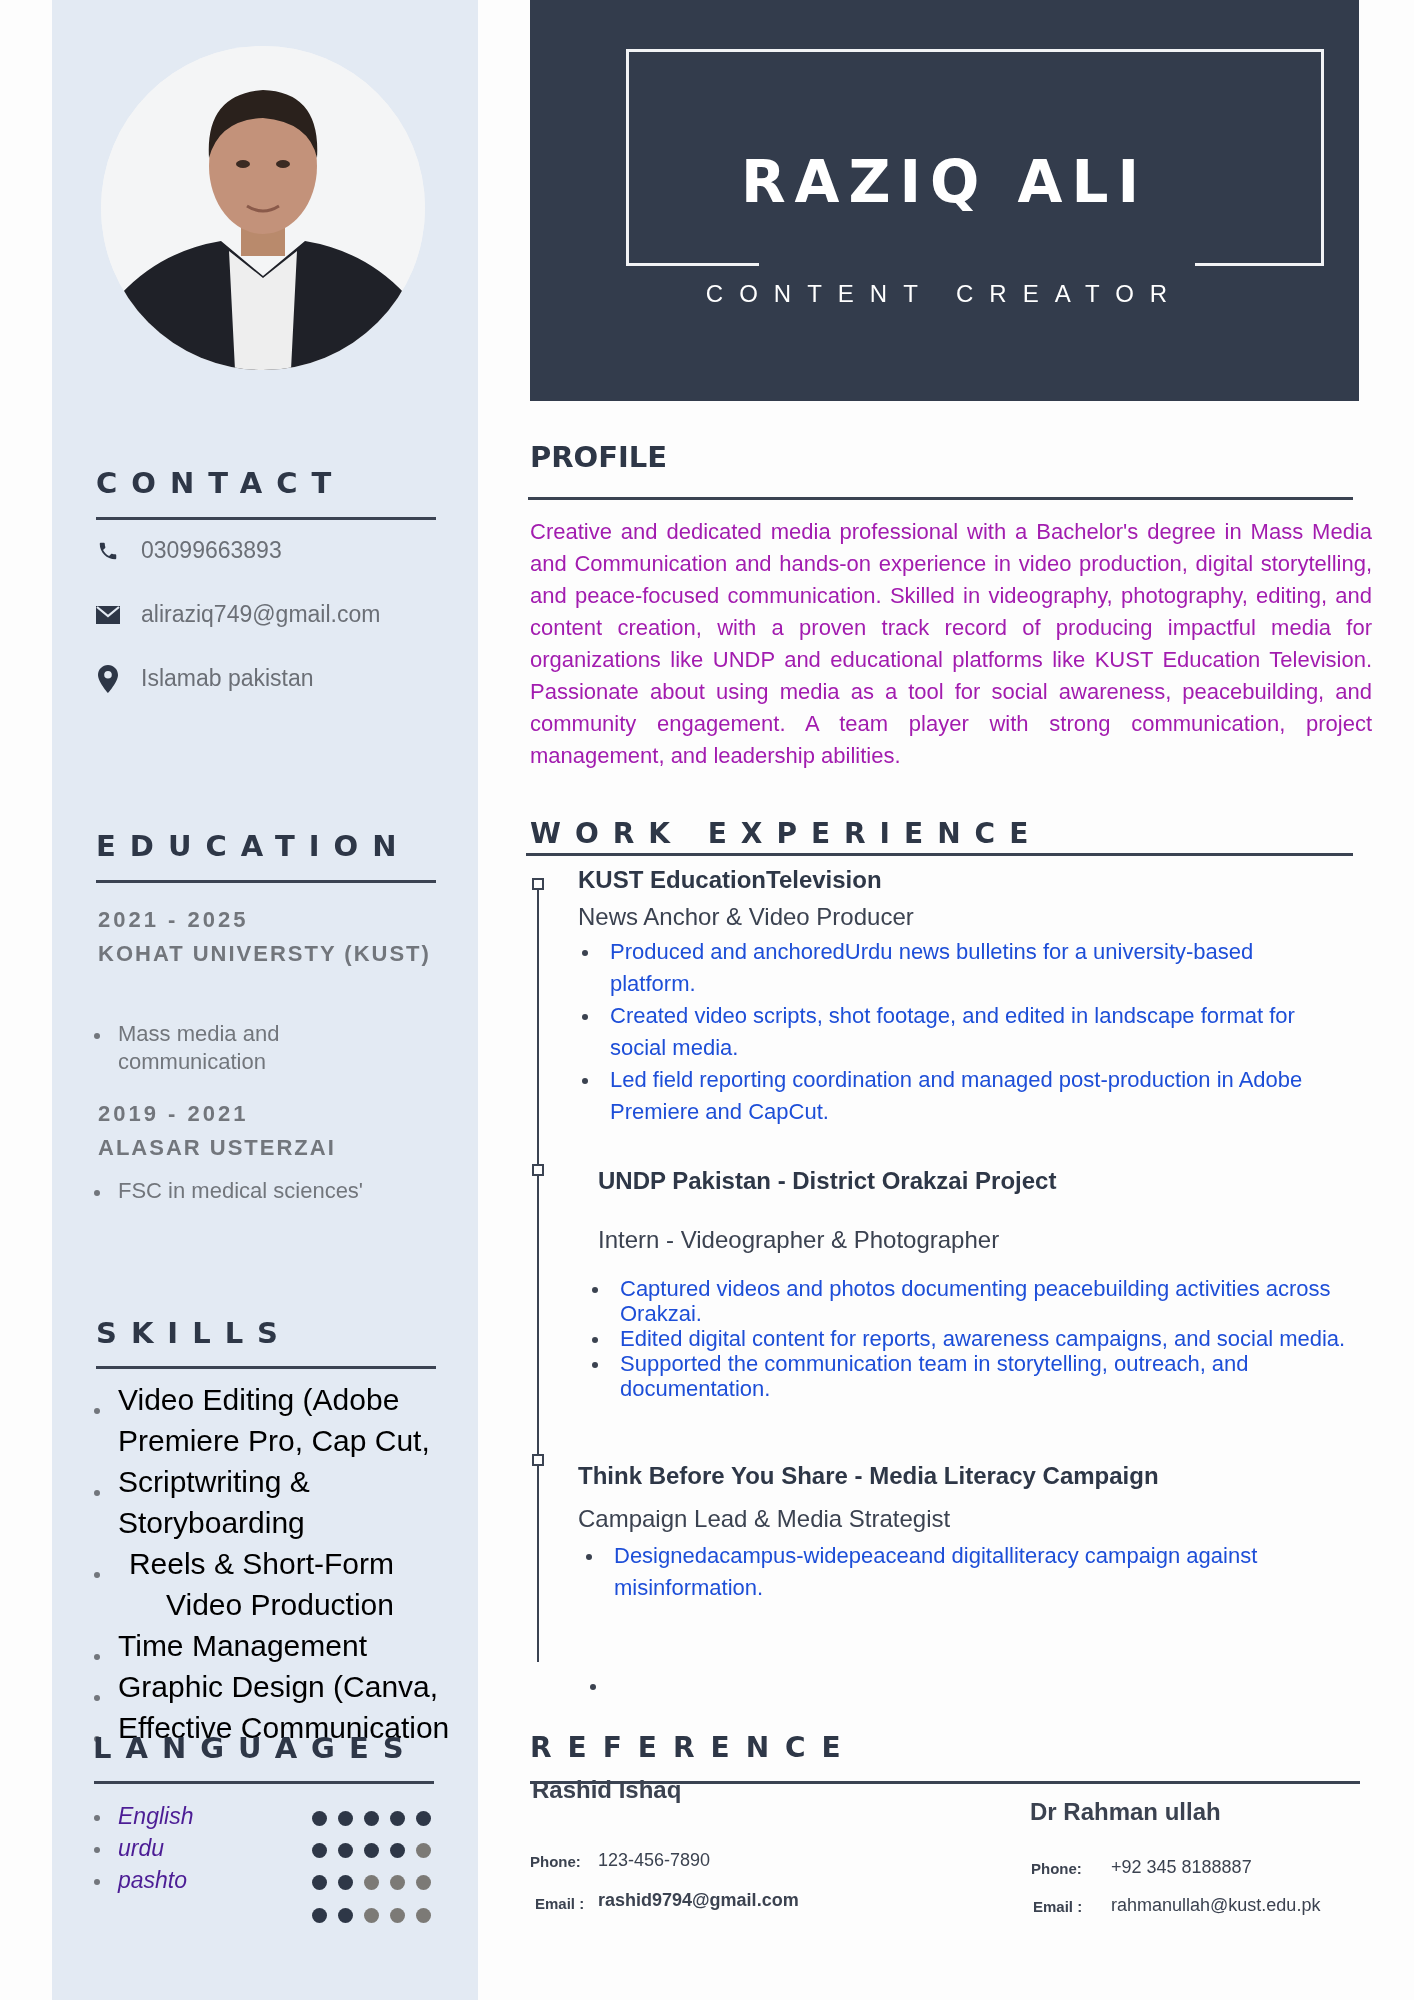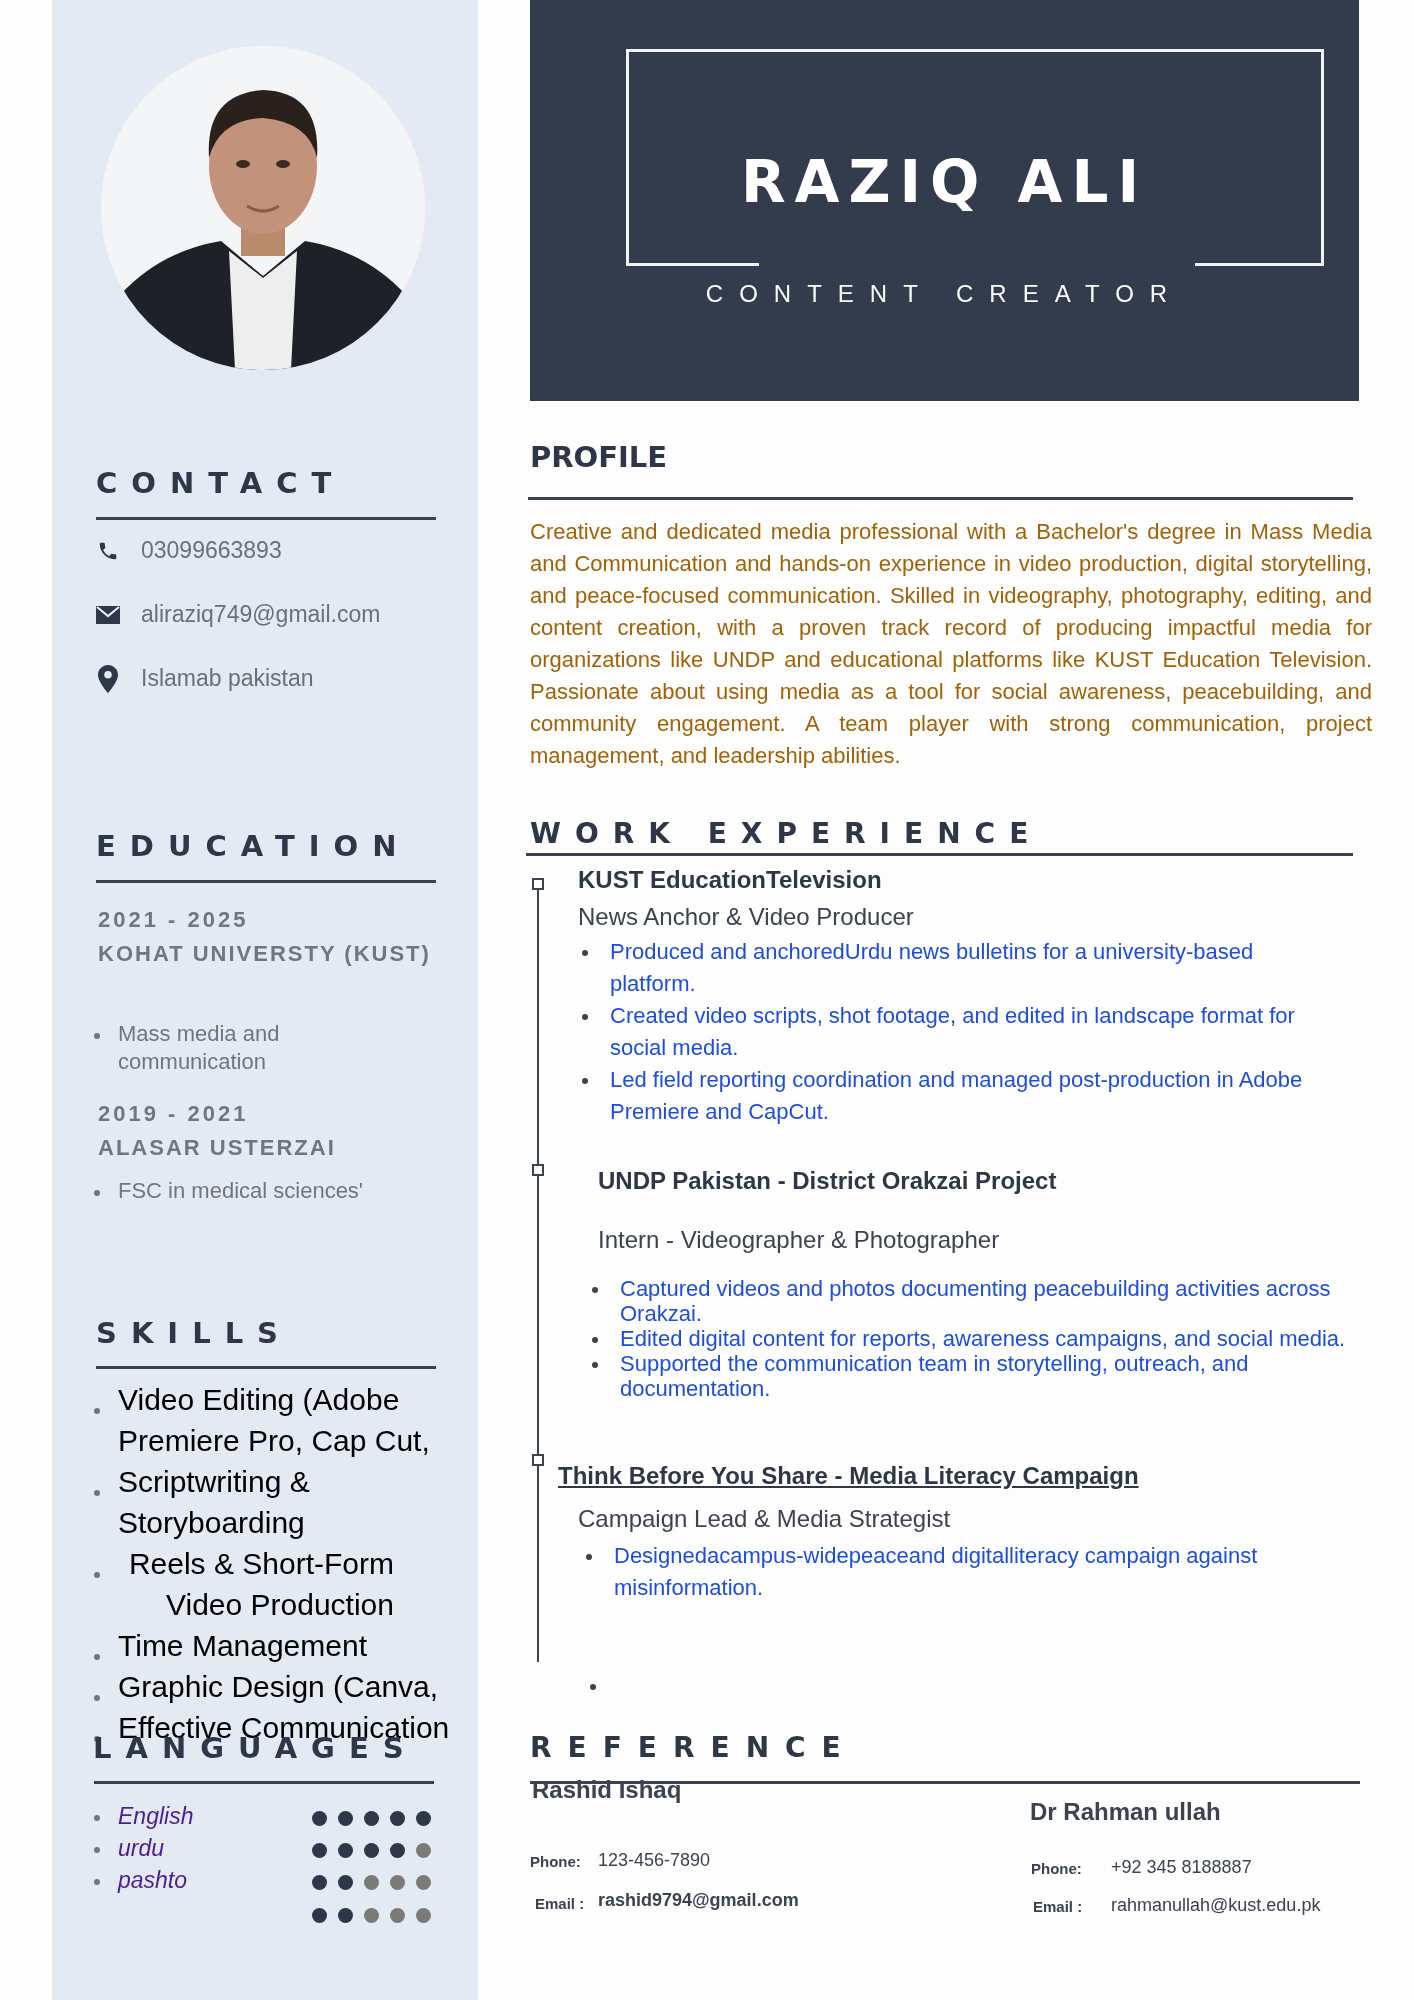--- a/index.html
+++ b/index.html
@@ -46,21 +46,21 @@
   .frame-bl { position: absolute; left: 626px; top: 263px; width: 133px; height: 3px; background: #f2f3f5; }
   .frame-br { position: absolute; left: 1195px; top: 263px; width: 129px; height: 3px; background: #f2f3f5; }
   .name { position: absolute; left: 530px; width: 829px; top: 148px; text-align: center; font-family: "DejaVu Sans", sans-serif;
           font-weight: bold; font-size: 58px; letter-spacing: 9px; color: #ffffff; }
   .title { position: absolute; left: 530px; width: 829px; top: 280px; text-align: center; font-size: 24px; letter-spacing: 16px; color: #ffffff; }
 
   
   .main-heading { position: absolute; font-family: "DejaVu Sans", sans-serif; font-weight: bold; color: #2e3747; }
   .main-rule { position: absolute; height: 3px; background: #3b4352; }
   .profile-text { position: absolute; left: 530px; top: 516px; width: 842px; font-size: 22px; line-height: 32px;
-                  text-align: justify; color: #a16207; }
+                  text-align: justify; color: #a21caf; }
 
   .timeline-line { position: absolute; left: 537px; top: 880px; width: 2px; height: 782px; background: #3b4352; }
   .tl-marker { position: absolute; left: 532px; width: 12px; height: 12px; border: 2px solid #3b4352; background: #fdfdfd; }
 
   .job-company { position: absolute; font-size: 24px; font-weight: bold; color: #2e3747; white-space: nowrap; }
   .job-role { position: absolute; font-size: 24px; color: #3b4250; white-space: nowrap; }
   .job-bullets { position: absolute; list-style: none; }
   .job-bullets li { position: relative; padding-left: 30px; font-size: 22px; color: #1d4ed8; }
   .job-bullets li::before { content: ""; position: absolute; left: 2px; width: 6px; height: 6px; border-radius: 50%; background: #3b4250; }
   .b-loose li { line-height: 32px; }
@@ -214,21 +214,21 @@
 </ul>
 
 <div class="job-company" style="left:598px; top:1167px;">UNDP Pakistan - District Orakzai Project</div>
 <div class="job-role" style="left:598px; top:1226px;">Intern - Videographer &amp; Photographer</div>
 <ul class="job-bullets b-tight" style="left:590px; top:1276px; width:760px;">
   <li>Captured videos and photos documenting peacebuilding activities across Orakzai.</li>
   <li>Edited digital content for reports, awareness campaigns, and social media.</li>
   <li style="width:740px;">Supported the communication team in storytelling, outreach, and documentation.</li>
 </ul>
 
-<div class="job-company" style="left:558px; top:1462px;text-decoration:underline;">Think Before You Share - Media Literacy Campaign</div>
+<div class="job-company" style="left:578px; top:1462px;">Think Before You Share - Media Literacy Campaign</div>
 <div class="job-role" style="left:578px; top:1505px;">Campaign Lead &amp; Media Strategist</div>
 <ul class="job-bullets b-loose" style="left:584px; top:1540px; width:760px;">
   <li style="width:740px;">Designedacampus-widepeaceand digitalliteracy campaign against misinformation.</li>
 </ul>
 <div class="empty-bullet"></div>
 
 <h2 class="main-heading" style="left:530px; top:1731px; font-size:28px; letter-spacing:16px;">REFERENCE</h2>
 <div class="main-rule" style="left:530px; top:1781px; width:830px;"></div>
 
 <div class="ref-name" style="left:532px; top:1776px;">Rashid Ishaq</div>

